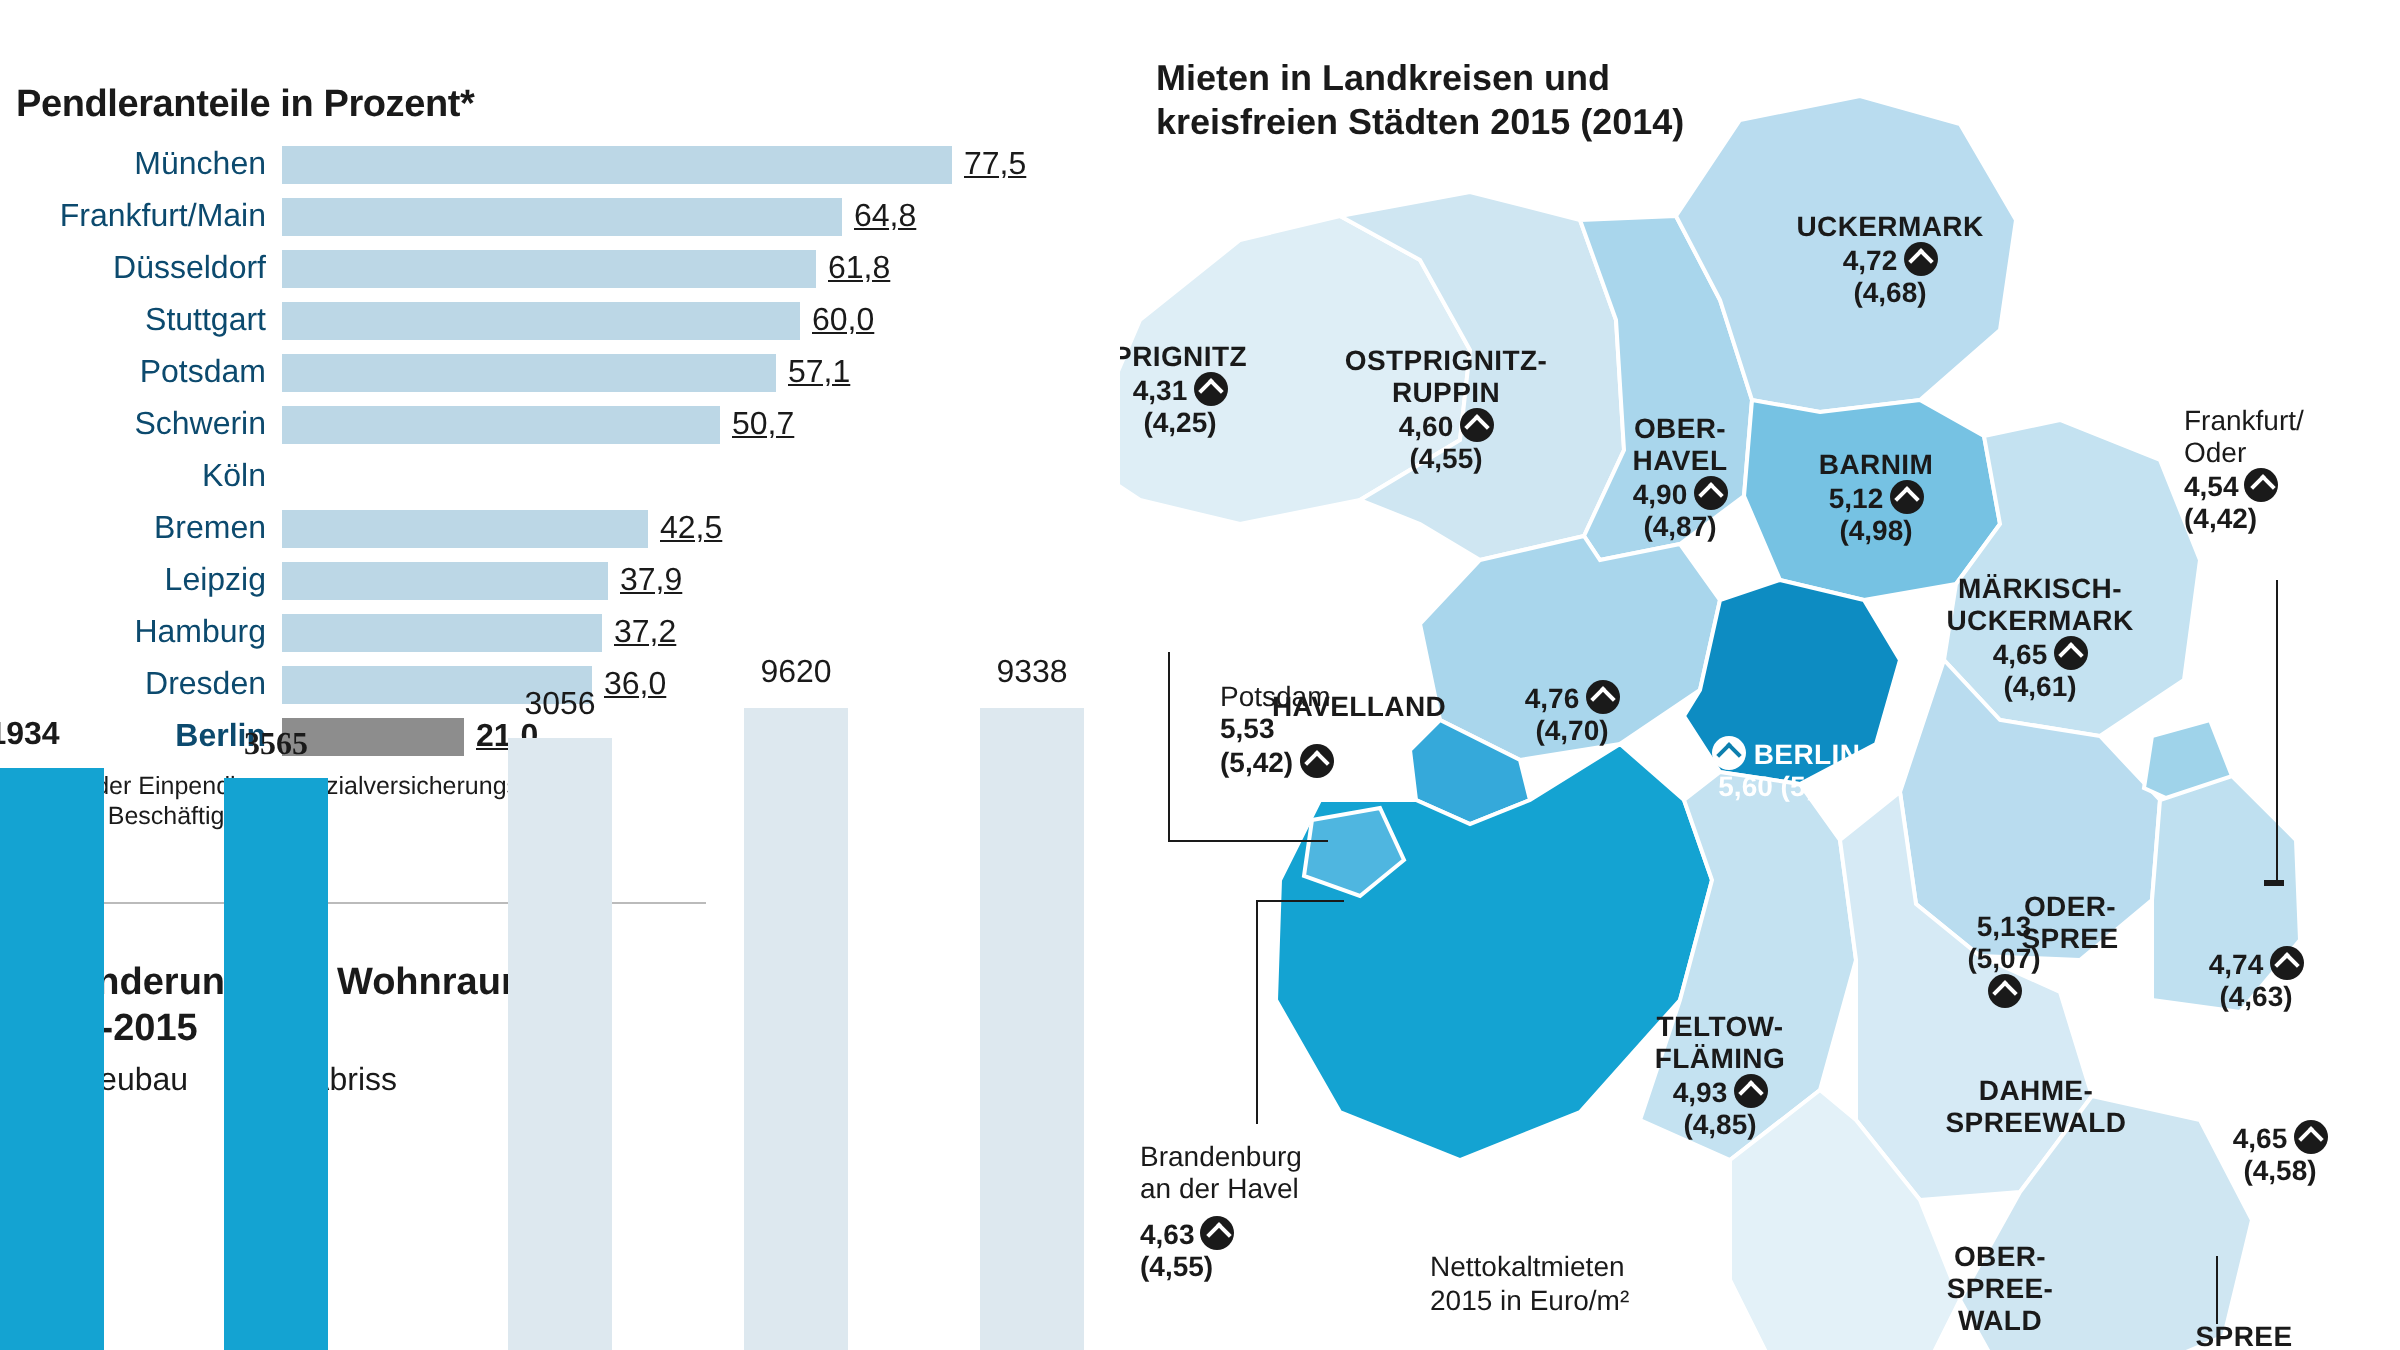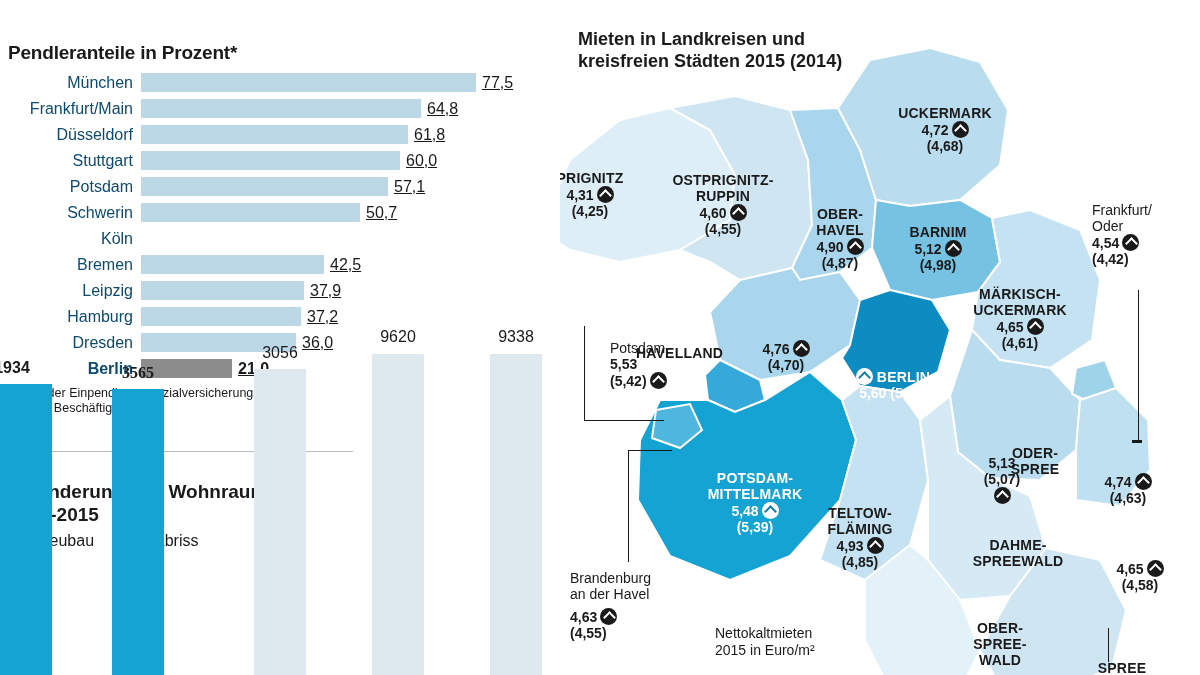--- a/index.html
+++ b/index.html
@@ -478,28 +478,20 @@
   <div class="map-label berlin centered" style="left:258px; top:368px; width:150px;">
     <div>
       <span class="arrow-badge white" style="margin-left:0; margin-right:4px;"></span><span class="name">BERLIN</span>
     </div>
     <div>
       <span class="val">5,60</span>
       <span class="prev">(5,43)</span>
     </div>
   </div>
 
-  <div class="map-label centered" style="left:100px; top:470px; width:190px; color:#ffffff;">
-    <div class="name">POTSDAM-</div>
-    <div class="name">MITTELMARK</div>
-    <div>
-      <span class="val">5,48</span><span class="arrow-badge white"></span>
-    </div>
-    <div class="prev">(5,39)</div>
-  </div>
 
   <div class="map-label centered" style="left:230px; top:505px; width:140px;">
     <div class="name">TELTOW-</div>
     <div class="name">FLÄMING</div>
     <div>
       <span class="val">4,93</span><span class="arrow-badge"></span>
     </div>
     <div class="prev">(4,85)</div>
   </div>
 

